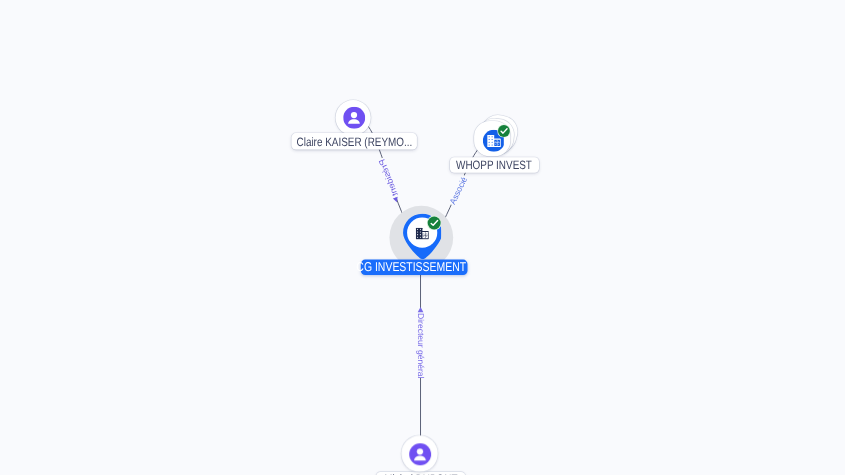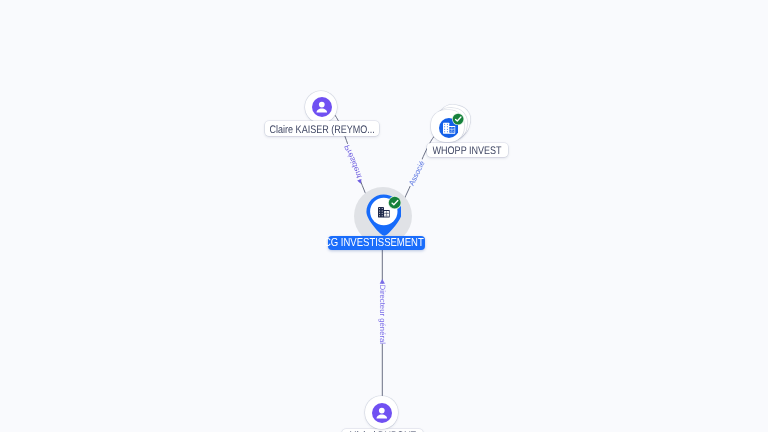--- a/index.html
+++ b/index.html
@@ -92,21 +92,21 @@
           <circle cx="72" cy="82" r="3.4"></circle>
             <circle cx="99" cy="82" r="3.4"></circle>
         </g>
       </g>
     </svg>
     <svg class="ico" style="left:452.3px;top:113.3px;" width="12.2" height="12.2" viewBox="0 0 120 120">
       <circle cx="60" cy="60" r="60" fill="#dcf0e0"></circle>
       <circle cx="60" cy="60" r="53" fill="#16813c"></circle>
       <path d="M35 63 L52 79 L88 40" fill="none" stroke="#ffffff" stroke-width="13" stroke-linecap="round" stroke-linejoin="round"></path>
     </svg>
-    <div class="pill" style="left:427px;top:142.5px;width:80.8px;height:14.4px;font-size:11px;padding-top:2.3px;box-sizing:border-box;">
+    <div class="pill" style="left:409px;top:142.5px;width:80.8px;height:14.4px;font-size:11px;padding-top:2.3px;box-sizing:border-box;">
       <span>WHOPP INVEST</span>
     </div>
   </div>
 
   <div class="node">
     <div style="position:absolute;left:354px;top:186.8px;width:58px;height:58px;border-radius:50%;
                 background:radial-gradient(circle at 50% 50%, rgba(224,226,230,1) 0%, rgba(224,226,230,1) 84%, rgba(232,234,238,.5) 94%, rgba(245,246,249,0) 100%);"></div>
     <svg class="ico" style="left:365.6px;top:194.2px;" width="35.6" height="41.8" viewBox="0 0 356 418">
       <path d="M178 4C82 4 4 82 4 178c0 80 131 218 163 235 9 5 22 5 31 0
                32-17 163-155 163-235C352 82 274 4 178 4z" fill="#176bfa"></path>

